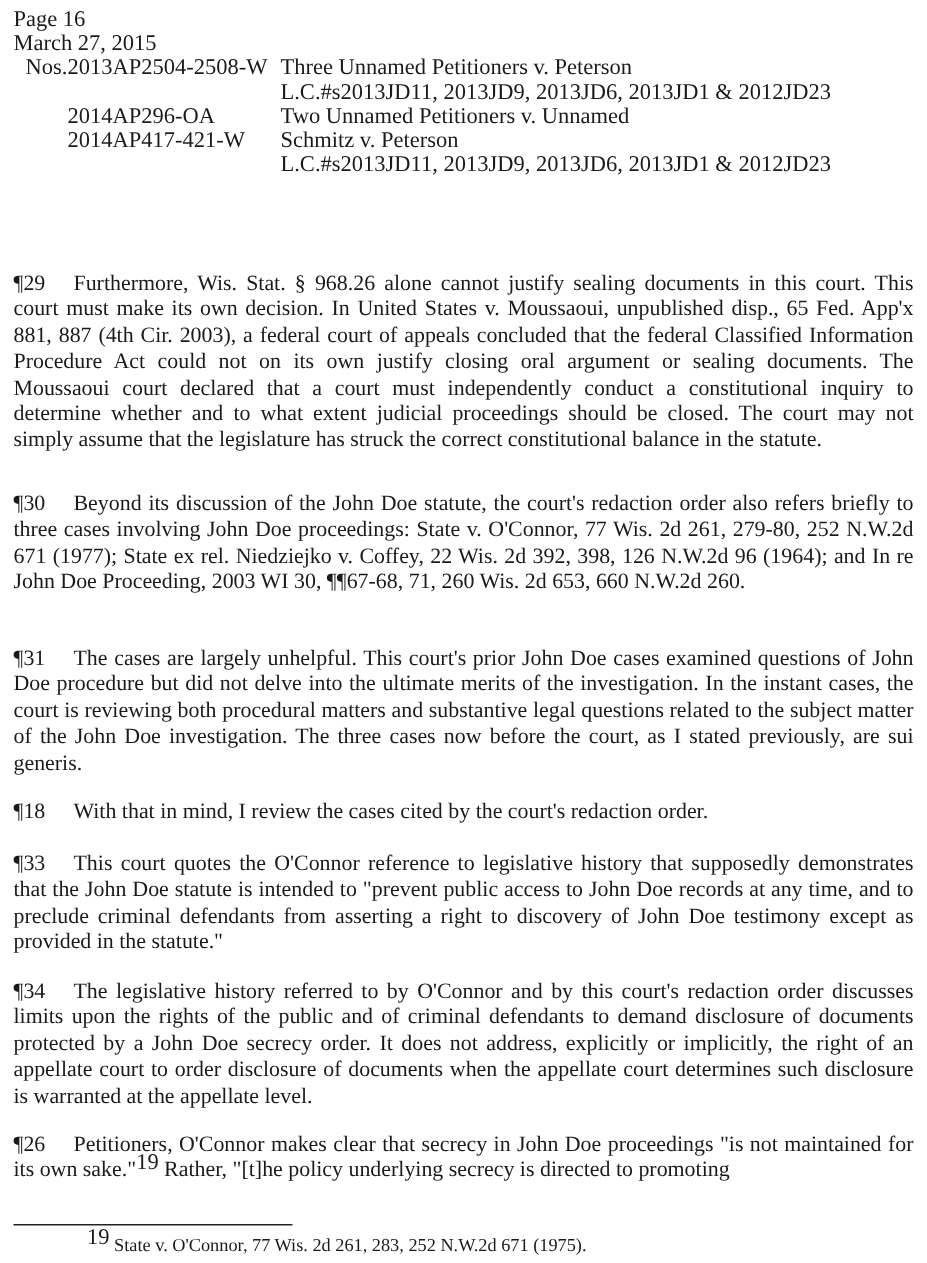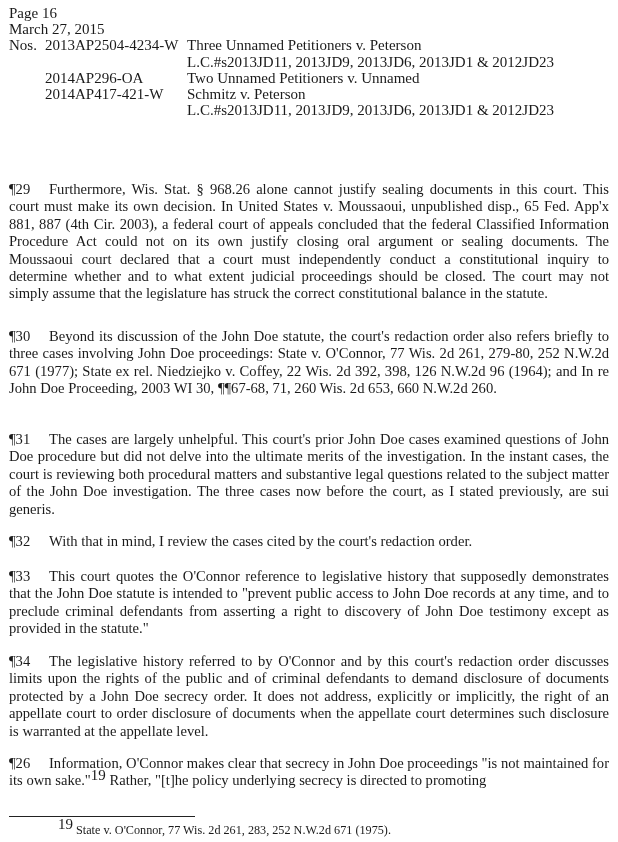--- a/index.html
+++ b/index.html
@@ -4,39 +4,39 @@
 <style>
   html, body { margin: 0; padding: 0; background: #ffffff; }
   body {
     width: 618px; height: 842px; position: relative; overflow: hidden;
     font-family: "Liberation Serif", "DejaVu Serif", serif;
     color: #1a1a1a;
   }
   .u { text-underline-offset: 1px; }
   .header { position: absolute; left: 9px; top: 5px; font-size: 15px; line-height: 16.2px; }
   .hdr-row { display: flex; white-space: nowrap; }
-  .hdr-nos { width: 36px; }
+  .hdr-nos { width: 36px; text-align: right; }
   .hdr-num { width: 142px; }
   .hdr-case { }
   .body { position: absolute; left: 9px; width: 600px; font-size: 14.6px; line-height: 17.4px; }
   .para { position: absolute; left: 0; width: 600px; text-align: justify; margin: 0; }
   .pnum { display: inline-block; width: 40px; }
   .fn-rule { position: absolute; left: 9px; top: 816px; width: 186px; height: 0; border-top: 1.3px solid #222; }
   .footnote { position: absolute; left: 58px; top: 823px; font-size: 12.2px; line-height: 14px; white-space: nowrap; }
   sup { font-size: 15px; line-height: 0; vertical-align: 5px; }
 </style>
 </head>
 <body>
 
 <div class="header">
   <div>Page 16</div>
   <div>March 27, 2015</div>
   <div class="hdr-row">
     <span class="hdr-nos">Nos.</span>
-    <span class="hdr-num">2013AP2504-4234-W</span>
+    <span class="hdr-num">2013AP2504-2508-W</span>
     <span class="hdr-case u">Three Unnamed Petitioners v. Peterson</span>
   </div>
   <div class="hdr-row">
     <span class="hdr-nos"></span>
       <span class="hdr-num"></span>
     <span class="hdr-case">L.C.#s2013JD11, 2013JD9, 2013JD6, 2013JD1 &amp; 2012JD23</span>
   </div>
   <div class="hdr-row">
     <span class="hdr-nos"></span>
     <span class="hdr-num">2014AP296-OA</span>
@@ -54,23 +54,23 @@
   </div>
 </div>
 
 <div class="body">
   <p class="para" style="top:181px"><span class="pnum">¶29</span><span>Furthermore, Wis. Stat. § 968.26 alone cannot justify sealing documents in this court. This court must make its own decision.  In </span><span class="u">United States v. Moussaoui</span><span>, unpublished disp., 65 Fed. App'x 881, 887 (4th Cir. 2003), a federal court of appeals concluded that the federal Classified Information Procedure Act could not on its own justify closing oral argument or sealing documents.  The </span><span class="u">Moussaoui</span><span> court declared that a court must independently conduct a constitutional inquiry to determine whether and to what extent judicial proceedings should be closed.  The court may not simply assume that the legislature has struck the correct constitutional balance in the statute.</span></p>
 
   <p class="para" style="top:328px"><span class="pnum">¶30</span><span>Beyond its discussion of the John Doe statute, the court's redaction order also refers briefly to three cases involving John Doe proceedings: </span><span class="u">State v. O'Connor</span><span>, 77 Wis. 2d 261, 279-80, 252 N.W.2d 671 (1977); </span><span class="u">State ex rel. Niedziejko v. Coffey</span><span>, 22 Wis. 2d 392, 398, 126 N.W.2d 96 (1964); and </span><span class="u">In re John Doe Proceeding</span><span>, 2003 WI 30, ¶¶67-68, 71, 260 Wis. 2d 653, 660 N.W.2d 260.</span></p>
 
   <p class="para" style="top:431px"><span class="pnum">¶31</span><span>The cases are largely unhelpful.  This court's prior John Doe cases examined questions of John Doe procedure but did not delve into the ultimate merits of the investigation.  In the instant cases, the court is reviewing both procedural matters and substantive legal questions related to the subject matter of the John Doe investigation.  The three cases now before the court, as I stated previously, are sui generis.</span></p>
 
-  <p class="para" style="top:533px"><span class="pnum">¶32</span><span>With that in mind, I review the cases cited by the court's redaction order.</span></p>
+  <p class="para" style="top:533px"><span class="pnum">¶18</span><span>With that in mind, I review the cases cited by the court's redaction order.</span></p>
 
   <p class="para" style="top:568px"><span class="pnum">¶33</span><span>This court quotes the </span><span class="u">O'Connor</span><span> reference to legislative history that supposedly demonstrates that the John Doe statute is intended to "prevent public access to John Doe records at any time, and to preclude criminal defendants from asserting a right to discovery of John Doe testimony except as provided in the statute."</span></p>
 
   <p class="para" style="top:653px"><span class="pnum">¶34</span><span>The legislative history referred to by </span><span class="u">O'Connor</span><span> and by this court's redaction order discusses limits upon the rights of the public and of criminal defendants to demand disclosure of documents protected by a John Doe secrecy order.  It does not address, explicitly or implicitly, the right of an appellate court to order disclosure of documents when the appellate court determines such disclosure is warranted at the appellate level.</span></p>
 
-  <p class="para" style="top:755px"><span class="pnum">¶26</span><span>Information, </span><span class="u">O'Connor</span><span> makes clear that secrecy in John Doe proceedings "is not maintained for its own sake."</span><sup>19</sup><span>  Rather, "[t]he policy underlying secrecy is directed to promoting</span></p>
+  <p class="para" style="top:755px"><span class="pnum">¶26</span><span>Petitioners, </span><span class="u">O'Connor</span><span> makes clear that secrecy in John Doe proceedings "is not maintained for its own sake."</span><sup>19</sup><span>  Rather, "[t]he policy underlying secrecy is directed to promoting</span></p>
 </div>
 
 <div class="fn-rule"></div>
 <div class="footnote"><sup>19</sup> <span class="u">State v. O'Connor</span><span>, 77 Wis. 2d 261, 283, 252 N.W.2d 671 (1975).</span></div>
 
 </body></html>

